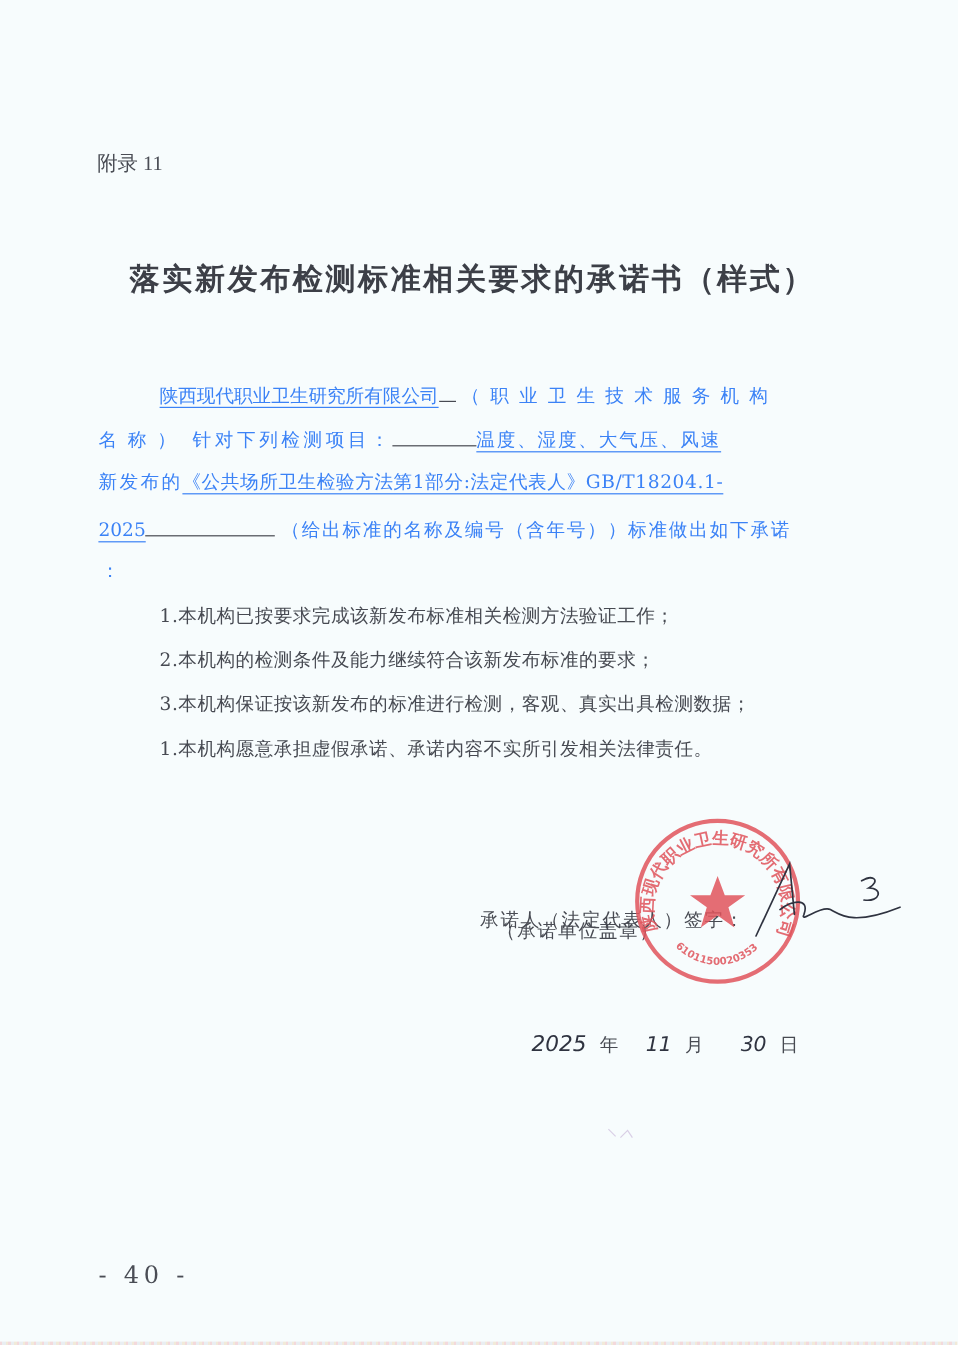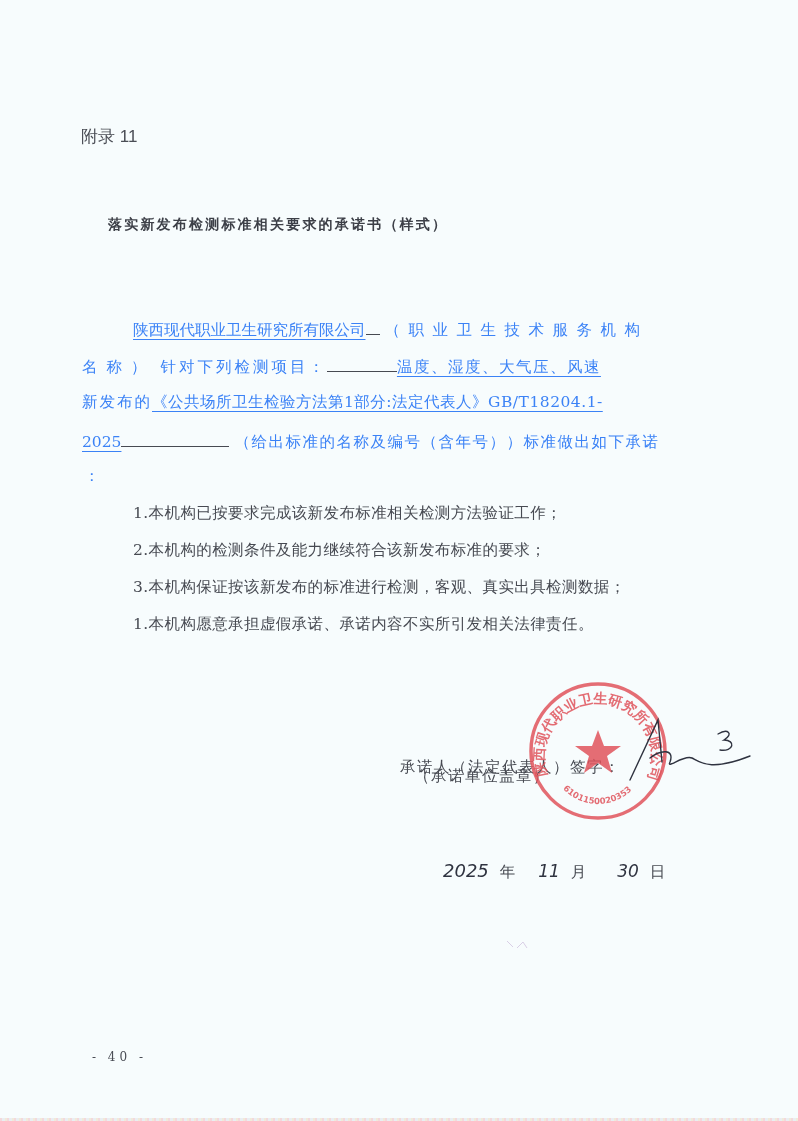--- a/index.html
+++ b/index.html
@@ -5,36 +5,36 @@
   html, body { margin: 0; padding: 0; }
   body {
     width: 798px; height: 1121px; position: relative; overflow: hidden;
     background: #f7fcfd;
     font-family: "DejaVu Serif", "Liberation Serif", serif;
     color: #3a3d44;
   }
   .abs { position: absolute; white-space: nowrap; }
   .appendix {
     left: 81px; top: 125px; font-size: 17px;
-    font-family: Liberation Sans, sans-serif; color: #4a4d55;
+    font-family: Liberation Serif, serif; color: #4a4d55;
   }
   .title {
-    left: 108px; top: 216px; font-size: 14px; font-weight: bold;
+    left: 108px; top: 216px; font-size: 25px; font-weight: bold;
     font-family: "DejaVu Sans", "Liberation Sans", sans-serif; color: #3c3f47;
     letter-spacing: 2.2px;
   }
   .line { font-size: 15.5px; color: #3b82f6; }
   .u { text-decoration: underline; text-underline-offset: 4px; text-decoration-thickness: 1px; }
   .blank { display: inline-block; border-bottom: 1px solid #474a52; height: 16px; vertical-align: baseline; }
   .sp { letter-spacing: 9px; }
   .sp2 { letter-spacing: 5px; }
   .item { font-size: 15.5px; color: #474a52; letter-spacing: 0.4px; }
   .sign { font-size: 15.5px; color: #474a52; letter-spacing: 1.5px; }
   .hand { font-family: "DejaVu Sans", "Liberation Sans", sans-serif; font-style: italic; color: #2f3340; }
-  .pagenum { left: 92px; top: 1050px; font-size: 12px; color: #4a4d55; letter-spacing: 4px; }
+  .pagenum { left: 82px; top: 1050px; font-size: 20px; color: #4a4d55; letter-spacing: 4px; }
   .stamp { left: 527px; top: 680px; width: 142px; height: 142px; }
   .sig { left: 600px; top: 710px; width: 160px; height: 80px; }
   .bottom-edge { left: 0; top: 1118px; width: 798px; height: 3px;
     background: repeating-linear-gradient(90deg,#f3d9dc 0 2px,#e9eef2 2px 5px,#f1ead9 5px 7px); }
   .speck { left: 505px; top: 938px; width: 30px; height: 14px; }
 </style>
 </head>
 <body>
 
 <div class="abs appendix">附录 11</div>

